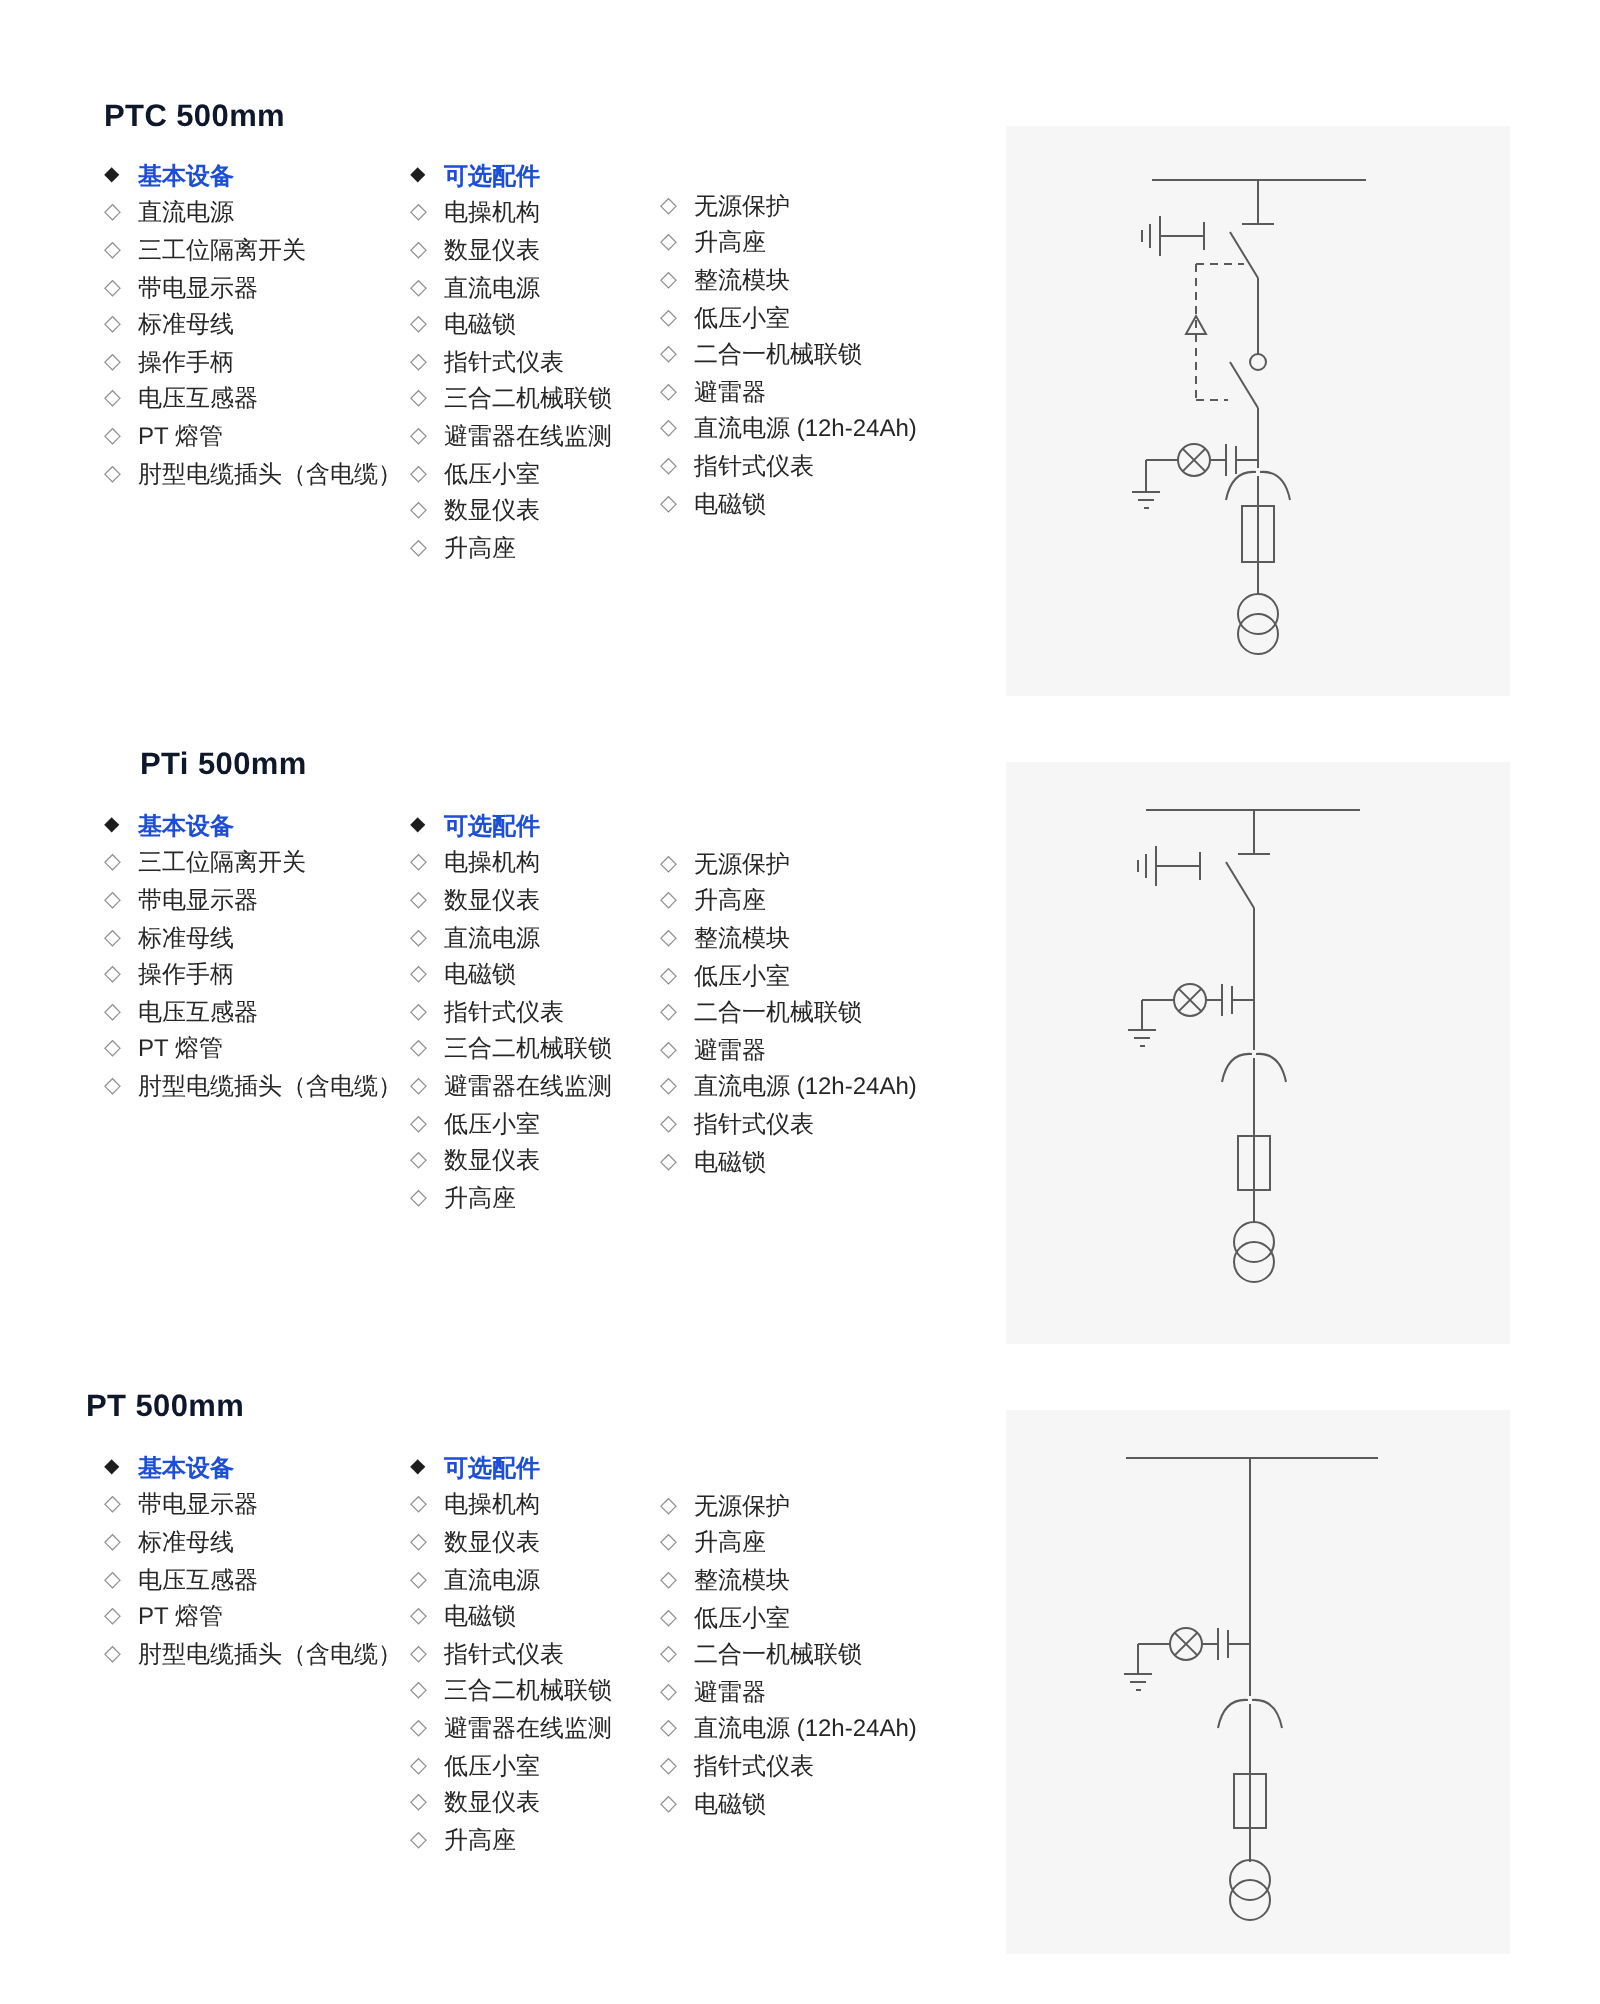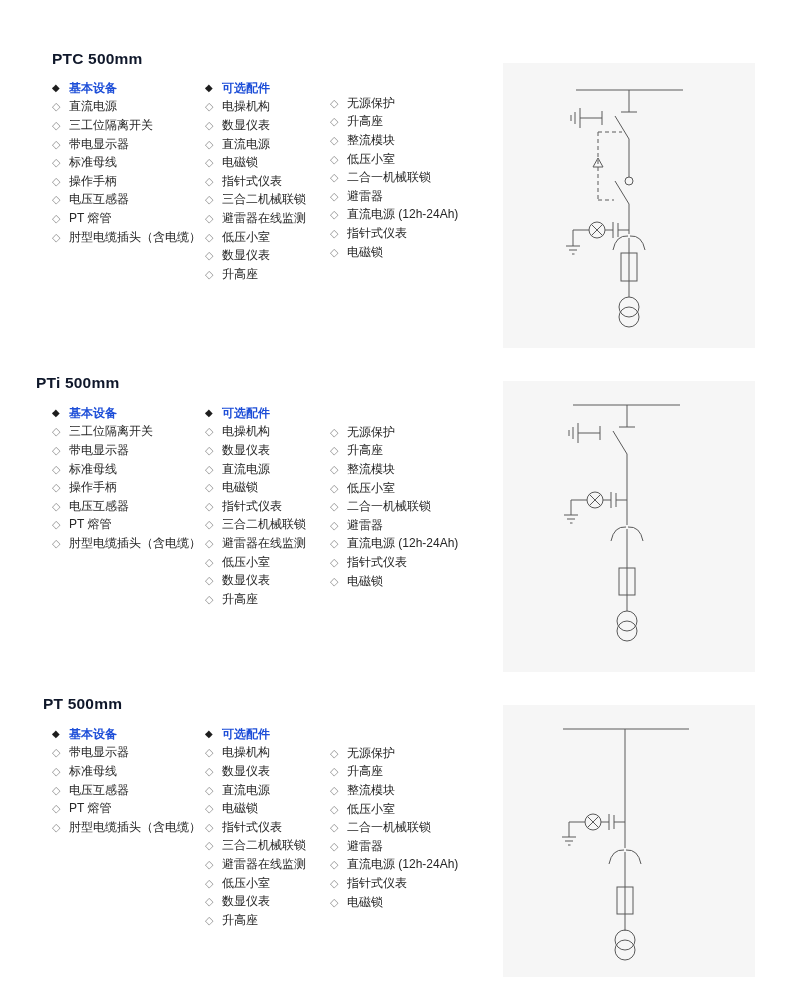--- a/index.html
+++ b/index.html
@@ -3,21 +3,21 @@
 <meta charset="utf-8">
 <style>
   html,body{margin:0;padding:0;}
   body{
     width:800px;height:1002px;position:relative;background:#ffffff;
     font-family:"Liberation Sans","DejaVu Sans",sans-serif;
     -webkit-font-smoothing:antialiased;overflow:hidden;
   }
   .section-title{position:absolute;font-size:15.5px;font-weight:600;color:#0f172a;letter-spacing:.2px;}
   #t1{left:52px;top:50px}
-  #t2{left:36px;top:374px}
+  #t2{left:70px;top:374px}
   #t3{left:43px;top:695px}
 
   .col{position:absolute;display:flex;flex-direction:column;}
   #s1c1{left:52px;top:79px} #s1c2{left:205px;top:79px} #s1c3{left:330px;top:94px}
   #s2c1{left:52px;top:404px} #s2c2{left:205px;top:404px} #s2c3{left:330px;top:423px}
   #s3c1{left:52px;top:725px} #s3c2{left:205px;top:725px} #s3c3{left:330px;top:744px}
 
   .row{display:flex;align-items:center;height:18.6px;white-space:nowrap;}
   .bullet{width:17px;line-height:1;flex:0 0 17px;}
   .bullet.filled{font-size:10px;color:#1d1d1d;}

